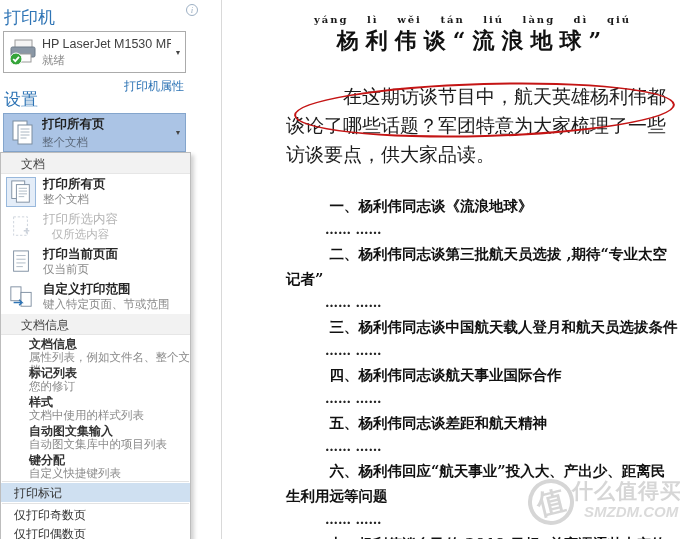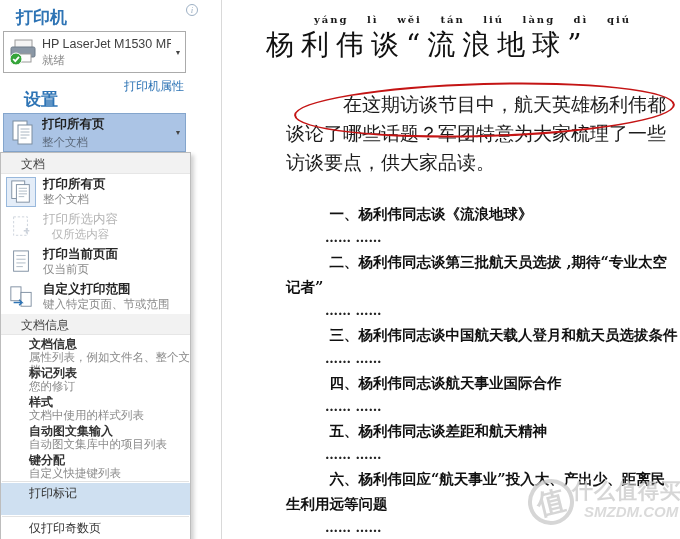--- a/index.html
+++ b/index.html
@@ -6,34 +6,34 @@
   html,body { width:680px; height:539px; }
   body {
     position:relative; overflow:hidden; background:#fff;
     font-family:"Liberation Sans","DejaVu Sans",sans-serif;
     -webkit-font-smoothing:antialiased;
   }
 
   
   .left-panel{ position:absolute; left:0; top:0; width:222px; height:539px;
     background:#fff; border-right:1px solid #d9d9d9; }
-  .h-blue{ color:#2e74b5; font-size:17px; font-weight:700;margin-left:12px; }
+  .h-blue{ color:#2e74b5; font-size:17px; font-weight:400; }
   .printer-heading{ position:absolute; left:4px; top:6px; }
   .info-icon{ position:absolute; left:186px; top:4px; width:12px; height:12px;
     border:1px solid #9db0c4; border-radius:50%; color:#9db0c4; font-size:9px;
     line-height:10px; text-align:center; font-family:"Liberation Serif",serif; font-style:italic;}
   .printer-box{ position:absolute; left:3px; top:31px; width:183px; height:42px;
     background:#fff; border:1px solid #ababab; display:flex; align-items:center; cursor:pointer;}
   .printer-icon-wrap{ width:38px; display:flex; justify-content:center; }
   .printer-texts{ flex:1; overflow:hidden; }
   .printer-name{ font-size:12.5px; color:#404040; white-space:nowrap; }
   .printer-status{ font-size:11.5px; color:#8a8a8a; margin-top:2px;}
   .dd-arrow{ width:14px; font-size:7px; color:#444; text-align:center; }
   .printer-props{ position:absolute; right:37px; top:78px; font-size:12px; color:#2e74b5; cursor:pointer;}
-  .settings-heading{ position:absolute; left:12px; top:88px; }
+  .settings-heading{ position:absolute; left:4px; top:88px; }
 
   .selected-dd{ position:absolute; left:3px; top:113px; width:183px; height:39px;
     background:#abc4e5; border:1px solid #84a5cc; display:flex; align-items:center; cursor:pointer;}
   .selected-dd .t1{ font-size:12.5px; font-weight:bold; color:#1f1f1f; }
   .selected-dd .t2{ font-size:11.5px; color:#5d6b7d; margin-top:2px; }
 
   
   .menu{ position:absolute; left:0; top:152px; width:191px; background:#fff;
     border:1px solid #bdbdbd; box-shadow:3px 3px 4px rgba(0,0,0,.18); }
   .menu-header{ height:21px; background:#f2f2f2; border-bottom:1px solid #e6e6e6;
@@ -44,30 +44,30 @@
   .mi .ic.sel{ background:#e4edf8; border:1px solid #98b8dc; }
   .mi .tx{ margin-left:7px; }
   .mi .t1{ font-size:12.5px; font-weight:bold; color:#262626; line-height:15px;}
   .mi .t2{ font-size:11.5px; color:#8a8a8a; line-height:14px; }
   .mi.disabled .t1,.mi.disabled .t2{ color:#b3b3b3; font-weight:normal;text-align:center;}
   .mi.disabled .ic{ opacity:.5; }
   .mt{ padding:2px 0 2px 28px; height:29px; cursor:pointer;}
   .mt .t1{ font-size:12px; font-weight:bold; color:#333; line-height:14px;}
   .mt .t2{ font-size:11.5px; color:#8a8a8a; line-height:13px;}
   .menu-sep{ height:0; border-top:1px solid #e3e3e3; margin:1px 1px;}
-  .m-single{ height:32px; font-size:12px; color:#333; padding:2px 0 0 28px; cursor:pointer;}
+  .m-single{ height:19px; font-size:12px; color:#333; padding:2px 0 0 13px; cursor:pointer;}
   .m-single.hl{ background:#cfe0f1; }
 
   
   .doc{ position:absolute; left:230px; top:0; width:457px; height:539px; background:#fff;
     font-family:"DejaVu Serif","Liberation Serif",serif; color:#111;
     padding:10px 8px 0 56px; }
   .pinyin{ text-align:center; font-size:10px; font-weight:bold; letter-spacing:2px;
     word-spacing:13px; color:#1a1a1a; margin:4px 0 1px -20px; }
-  .doc-title{ font-size:28px; font-weight:normal; letter-spacing:7px;
+  .doc-title{ text-align:center; font-size:22px; font-weight:bold; letter-spacing:7px;
     margin:0 0 0 -20px; }
   .intro{ margin-top:26px; font-size:19px; line-height:29px; text-indent:3em;
     word-break:break-all; color:#1c1c1c; }
   .doc-body{ margin-top:24px; }
   .doc-item{ font-size:14.5px; font-weight:bold; line-height:25px; text-indent:3em;
     word-break:break-all; }
   .ell{ font-size:13px; font-weight:bold; line-height:23px; text-indent:3em; color:#222;}
   .red-circle{ position:absolute; left:64px; top:83px; width:381px; height:54px;
     border:2px solid #c41414; border-radius:50%; transform:rotate(-1.6deg);
     pointer-events:none; }

